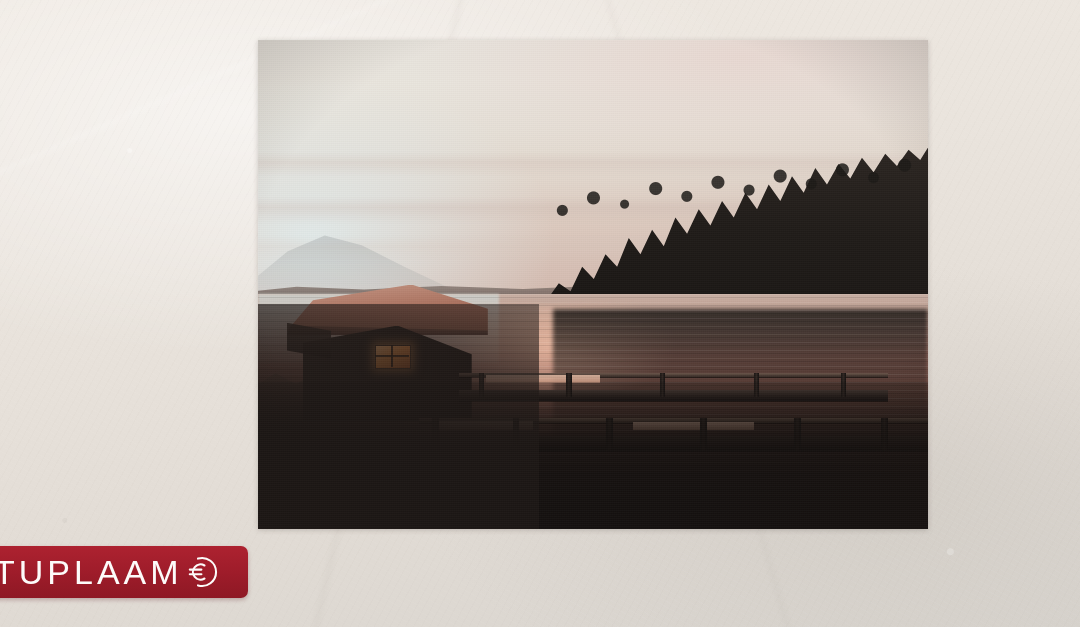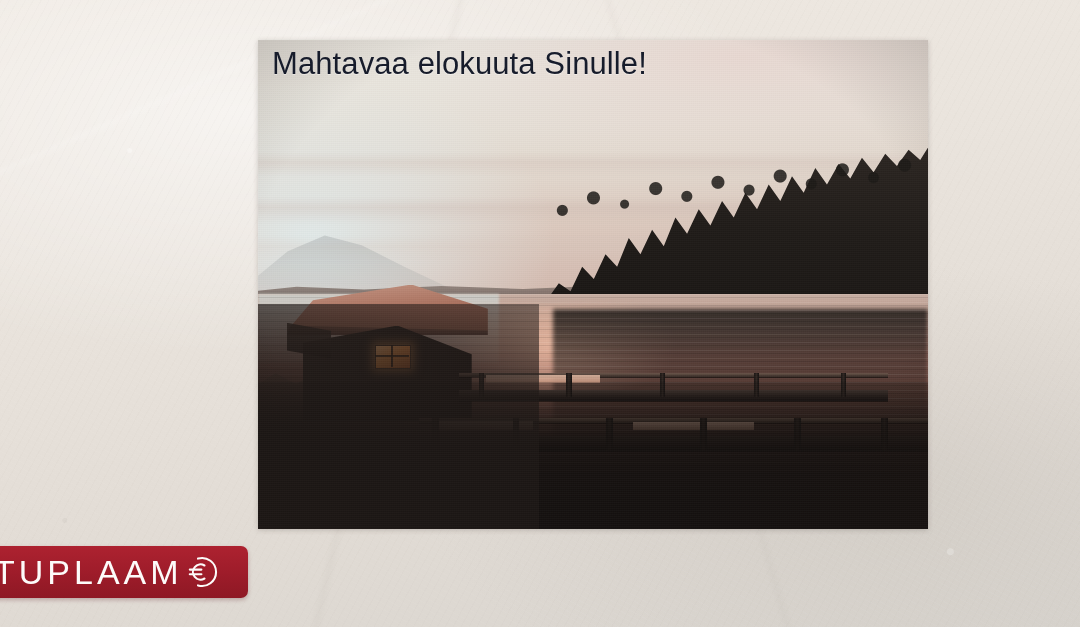--- a/index.html
+++ b/index.html
@@ -381,21 +381,20 @@
     <div class="layer post" style="left:66%; top:77.4%; width:1.0%; height:6.5%;"></div>
     <div class="layer post" style="left:80%; top:77.4%; width:1.0%; height:6.5%;"></div>
     <div class="layer post" style="left:93%; top:77.4%; width:1.0%; height:6.5%;"></div>
 
     <div class="layer" id="foreground"></div>
     <div class="layer" id="foreground-left"></div>
 
     <div class="layer" id="photo-tone"></div>
     <div class="layer" id="photo-grain"></div>
 
-    <div id="caption">Mahtavaa elokuuta Sinulle!</div>
   </div>
 
   <div id="logo-banner">
     <div id="logo-wordmark">
       <span id="logo-text">TUPLAAM</span>
       <span id="logo-euro-o">
         <svg width="36" height="36" viewBox="0 0 36 36" aria-hidden="true">
 
           <path d="M14 4.6 A14 14 0 1 1 14 31.4" fill="none" stroke="#fdfbfa" stroke-width="2.1" stroke-linecap="round"></path>
 

